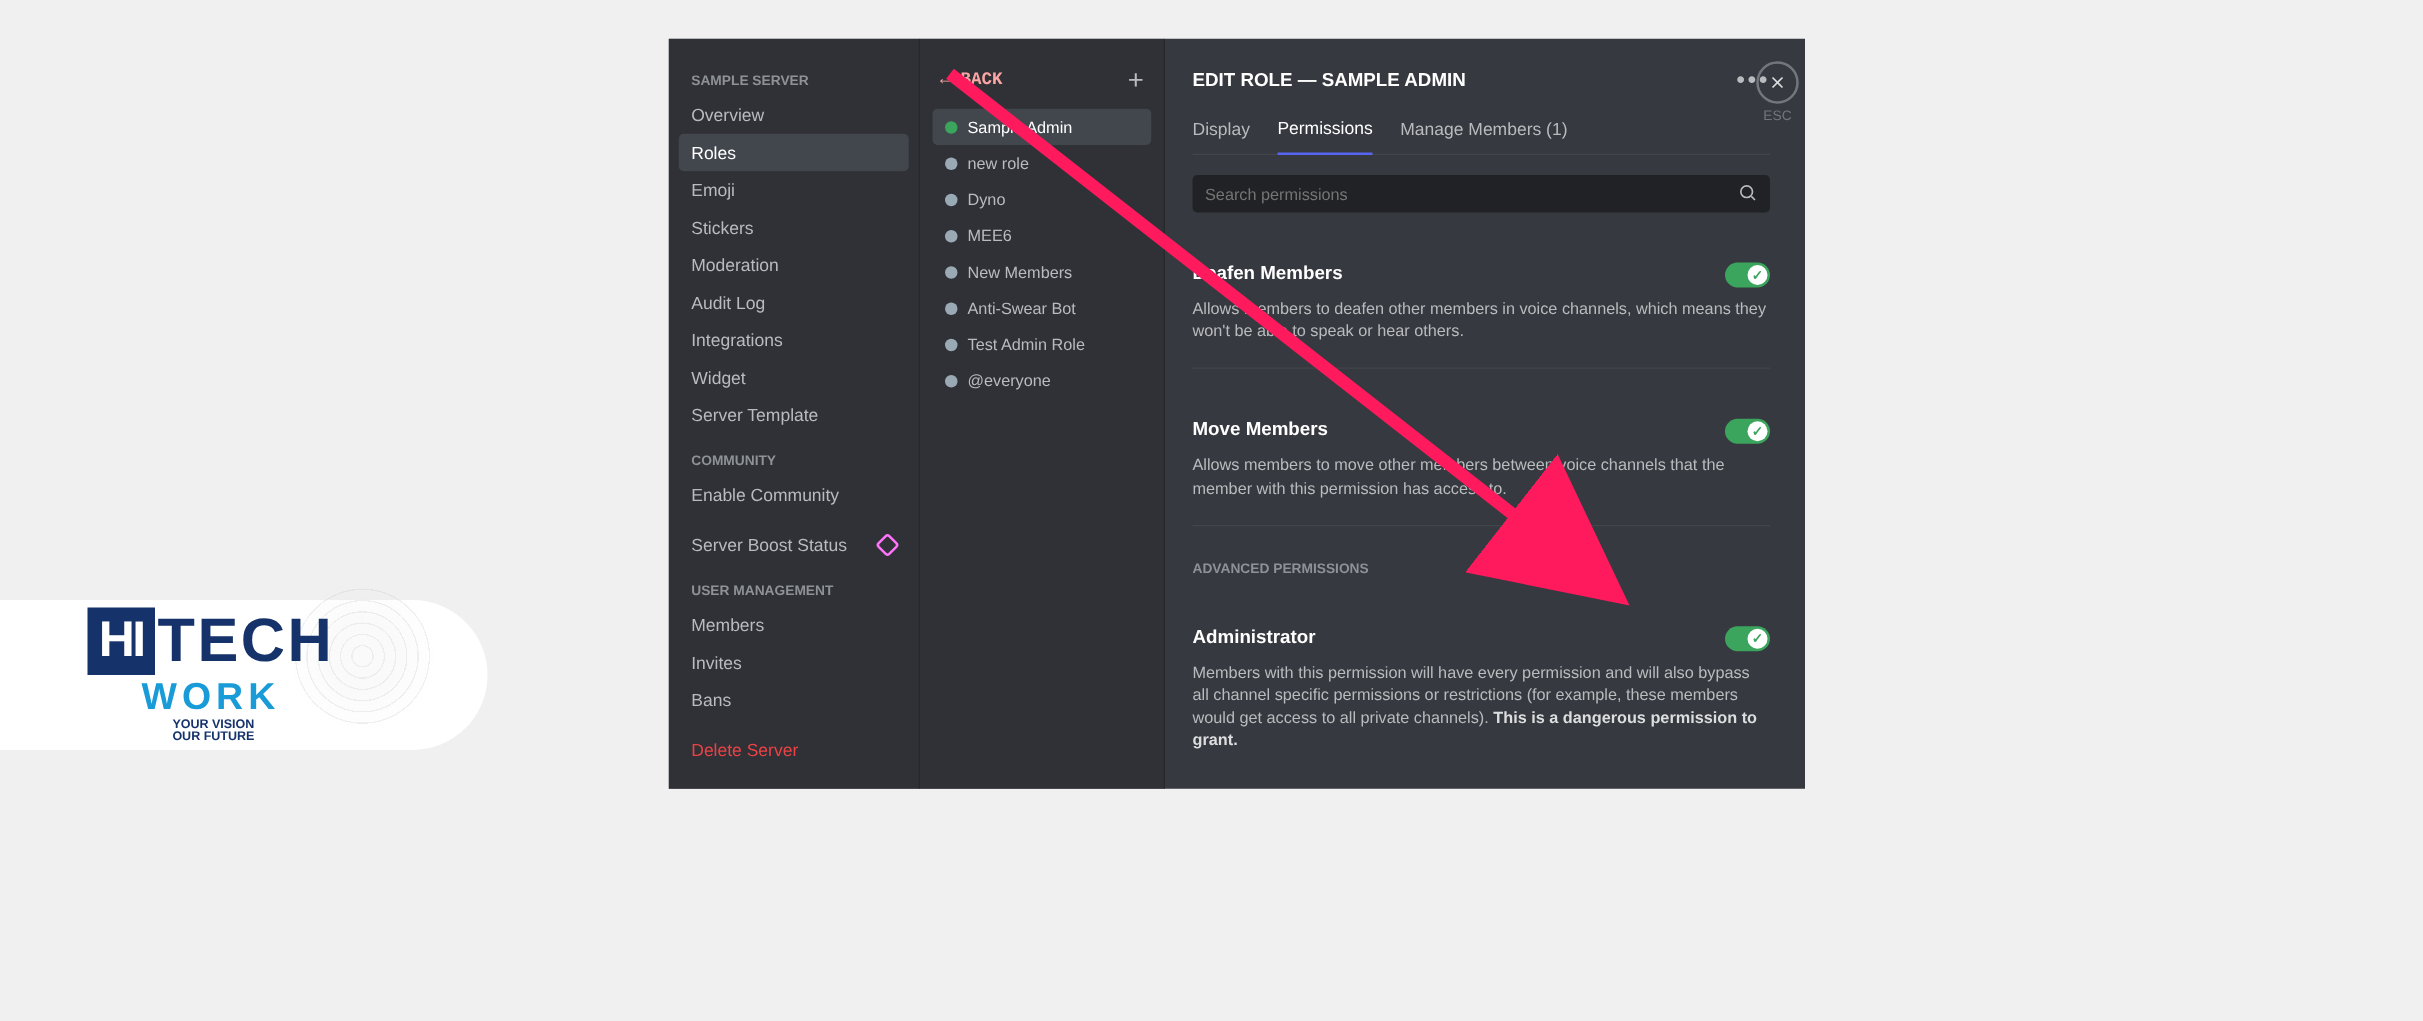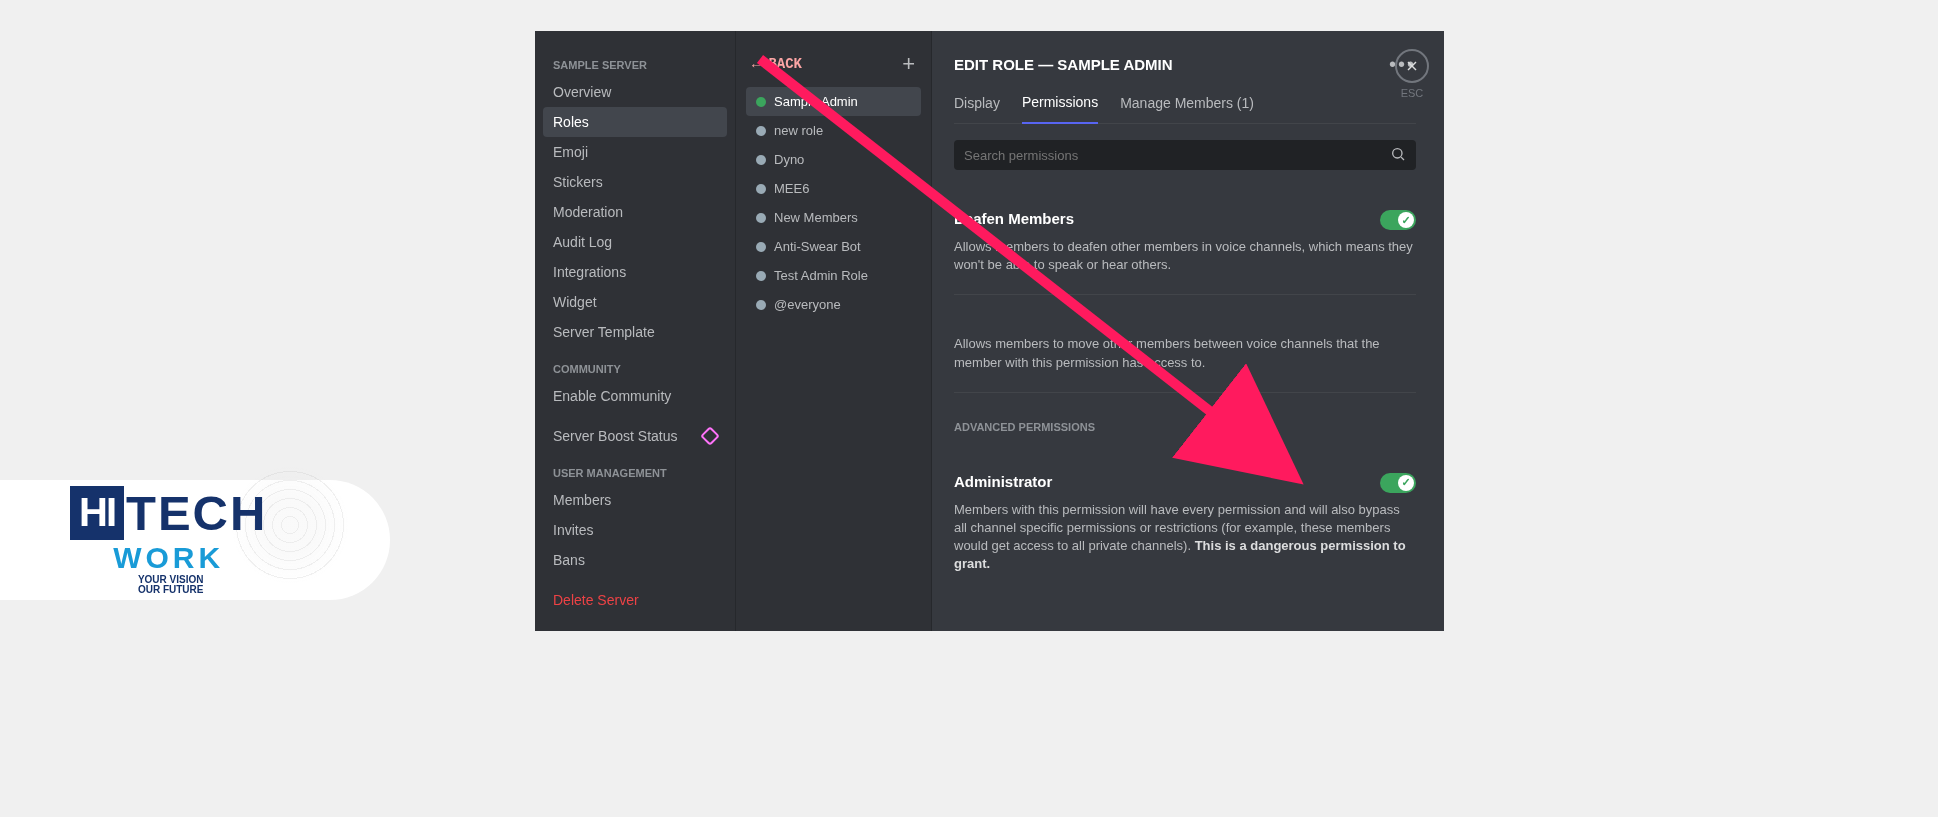--- a/index.html
+++ b/index.html
@@ -140,21 +140,21 @@
   .toggle {
     width:36px; height:20px; border-radius:12px; background:#3ba55d;
     position:relative; flex-shrink:0; cursor:pointer;
   }
   .toggle::after{
     content:"✓"; position:absolute; right:2px; top:2px;
     width:16px; height:16px; border-radius:50%; background:#fff;
     color:#3ba55d; font-size:11px; font-weight:900;
     display:flex; align-items:center; justify-content:center;
   } 
-  .esc-wrap { position:absolute; right:15px; top:18px; text-align:center; }
+  .esc-wrap { position:absolute; right:5px; top:18px; text-align:center; }
   .esc-circle {
     width:34px; height:34px; border:2px solid #72767d; border-radius:50%;
     display:flex; align-items:center; justify-content:center; color:#dcddde; cursor:pointer;
     margin:0 auto;
   }
   .esc-label { color:#72767d; font-size:11px; margin-top:4px; }
 
   
   .arrow-svg {
     position:absolute; left:0; top:0; width:100%; height:100%;
@@ -286,20 +286,24 @@
 
     <div class="perm-block">
       <div class="perm-head">
         <div class="perm-title">Deafen Members</div>
         <div class="toggle"></div>
       </div>
       <div class="perm-desc">Allows members to deafen other members in voice channels, which means they won't be able to speak or hear others.</div>
     </div>
 
     <div class="perm-block">
+      <div class="perm-head">
+        <div class="perm-title">Move Members</div>
+        <div class="toggle"></div>
+      </div>
       <div class="perm-desc">Allows members to move other members between voice channels that the member with this permission has access to.</div>
     </div>
 
     <div class="section-label">ADVANCED PERMISSIONS</div>
 
     <div class="perm-block">
       <div class="perm-head">
         <div class="perm-title">Administrator</div>
         <div class="toggle"></div>
       </div>

